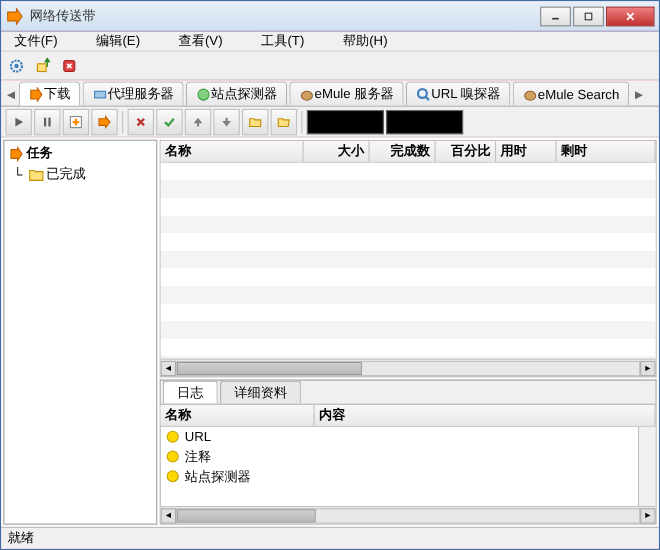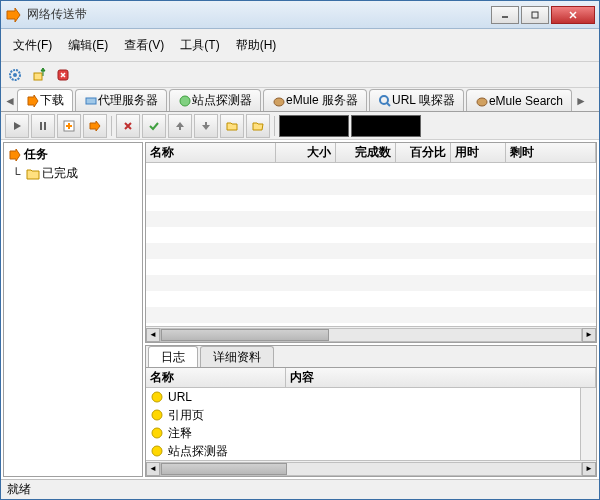--- a/index.html
+++ b/index.html
@@ -5,21 +5,21 @@
 * { box-sizing: border-box; margin: 0; padding: 0; font-family: 'Microsoft YaHei', SimSun, sans-serif; font-size: 12px; }
 body { width: 600px; height: 500px; background: #fff; overflow: hidden; }
 .window { width: 600px; height: 500px; border: 1px solid #3a6ea5; display: flex; flex-direction: column; background: #ec4899; }
 .titlebar { height: 28px; background: linear-gradient(#e8f0f8,#d0e0f0); display: flex; align-items: center; padding: 0 4px; border-bottom: 1px solid #a0b8d0; }
 .titlebar-icon { width: 16px; height: 16px; margin-right: 6px; }
 .orange-arrow { fill: #ff8c00; stroke: #c06000; }
 .titlebar-text { flex: 1; color: #333; }
 .win-btns { display: flex; gap: 2px; }
 .win-btn { width: 28px; height: 18px; border: 1px solid #888; background: linear-gradient(#f8f8f8,#e0e0e0); display: flex; align-items: center; justify-content: center; cursor: pointer; }
 .win-btn.close { background: linear-gradient(#f08080,#c03030); border-color: #a02020; color: #fff; width: 44px; }
-.menubar { height: 33px; background: #f0f0f0; display: flex; align-items: center; padding: 0 4px; border-bottom: 1px solid #d0d0d0; }
+.menubar { height: 18px; background: #f0f0f0; display: flex; align-items: center; padding: 0 4px; border-bottom: 1px solid #d0d0d0; gap: 19px; }
 .menu-item { padding: 2px 8px; cursor: pointer; }
 .toolbar1 { height: 26px; background: #f0f0f0; display: flex; align-items: center; padding: 0 4px; gap: 4px; border-bottom: 1px solid #d0d0d0; }
 .tool-btn { width: 20px; height: 20px; display: flex; align-items: center; justify-content: center; cursor: pointer; }
 .tabbar { height: 24px; background: #f0f0f0; display: flex; align-items: flex-end; padding: 0 2px; border-bottom: 1px solid #a0a0a0; }
 .tab-nav { width: 14px; height: 20px; display: flex; align-items: center; justify-content: center; cursor: pointer; color: #666; }
 .tab { height: 22px; padding: 0 8px; background: linear-gradient(#fafafa,#e8e8e8); border: 1px solid #b0b0b0; border-bottom: none; border-radius: 4px 4px 0 0; display: flex; align-items: center; gap: 0; margin-right: 2px; cursor: pointer; }
 .tab.active { background: #fff; }
 .tab-icon { width: 14px; height: 14px; }
 .toolbar2 { height: 28px; background: #f0f0f0; display: flex; align-items: center; padding: 0 4px; gap: 2px; border-bottom: 1px solid #d0d0d0; }
 .tb2-btn { width: 24px; height: 24px; border: 1px solid #c0c0c0; background: linear-gradient(#fafafa,#e0e0e0); display: flex; align-items: center; justify-content: center; cursor: pointer; }
@@ -265,26 +265,20 @@
             <div class="detail-row">
                 <svg class="detail-icon" viewBox="0 0 14 14">
                   <circle class="yellow-circle" cx="7" cy="7" r="5"></circle>
                 </svg>
                 <span>URL</span>
               </div>
             <div class="detail-row">
                 <svg class="detail-icon" viewBox="0 0 14 14">
                   <circle class="yellow-circle" cx="7" cy="7" r="5"></circle>
                 </svg>
-                <span>引用页</span>
-              </div>
-            <div class="detail-row">
-                <svg class="detail-icon" viewBox="0 0 14 14">
-                  <circle class="yellow-circle" cx="7" cy="7" r="5"></circle>
-                </svg>
                 <span>注释</span>
               </div>
             <div class="detail-row">
                 <svg class="detail-icon" viewBox="0 0 14 14">
                   <circle class="yellow-circle" cx="7" cy="7" r="5"></circle>
                 </svg>
                 <span>站点探测器</span>
               </div>
           </div>
           <div class="vscroll"></div>

